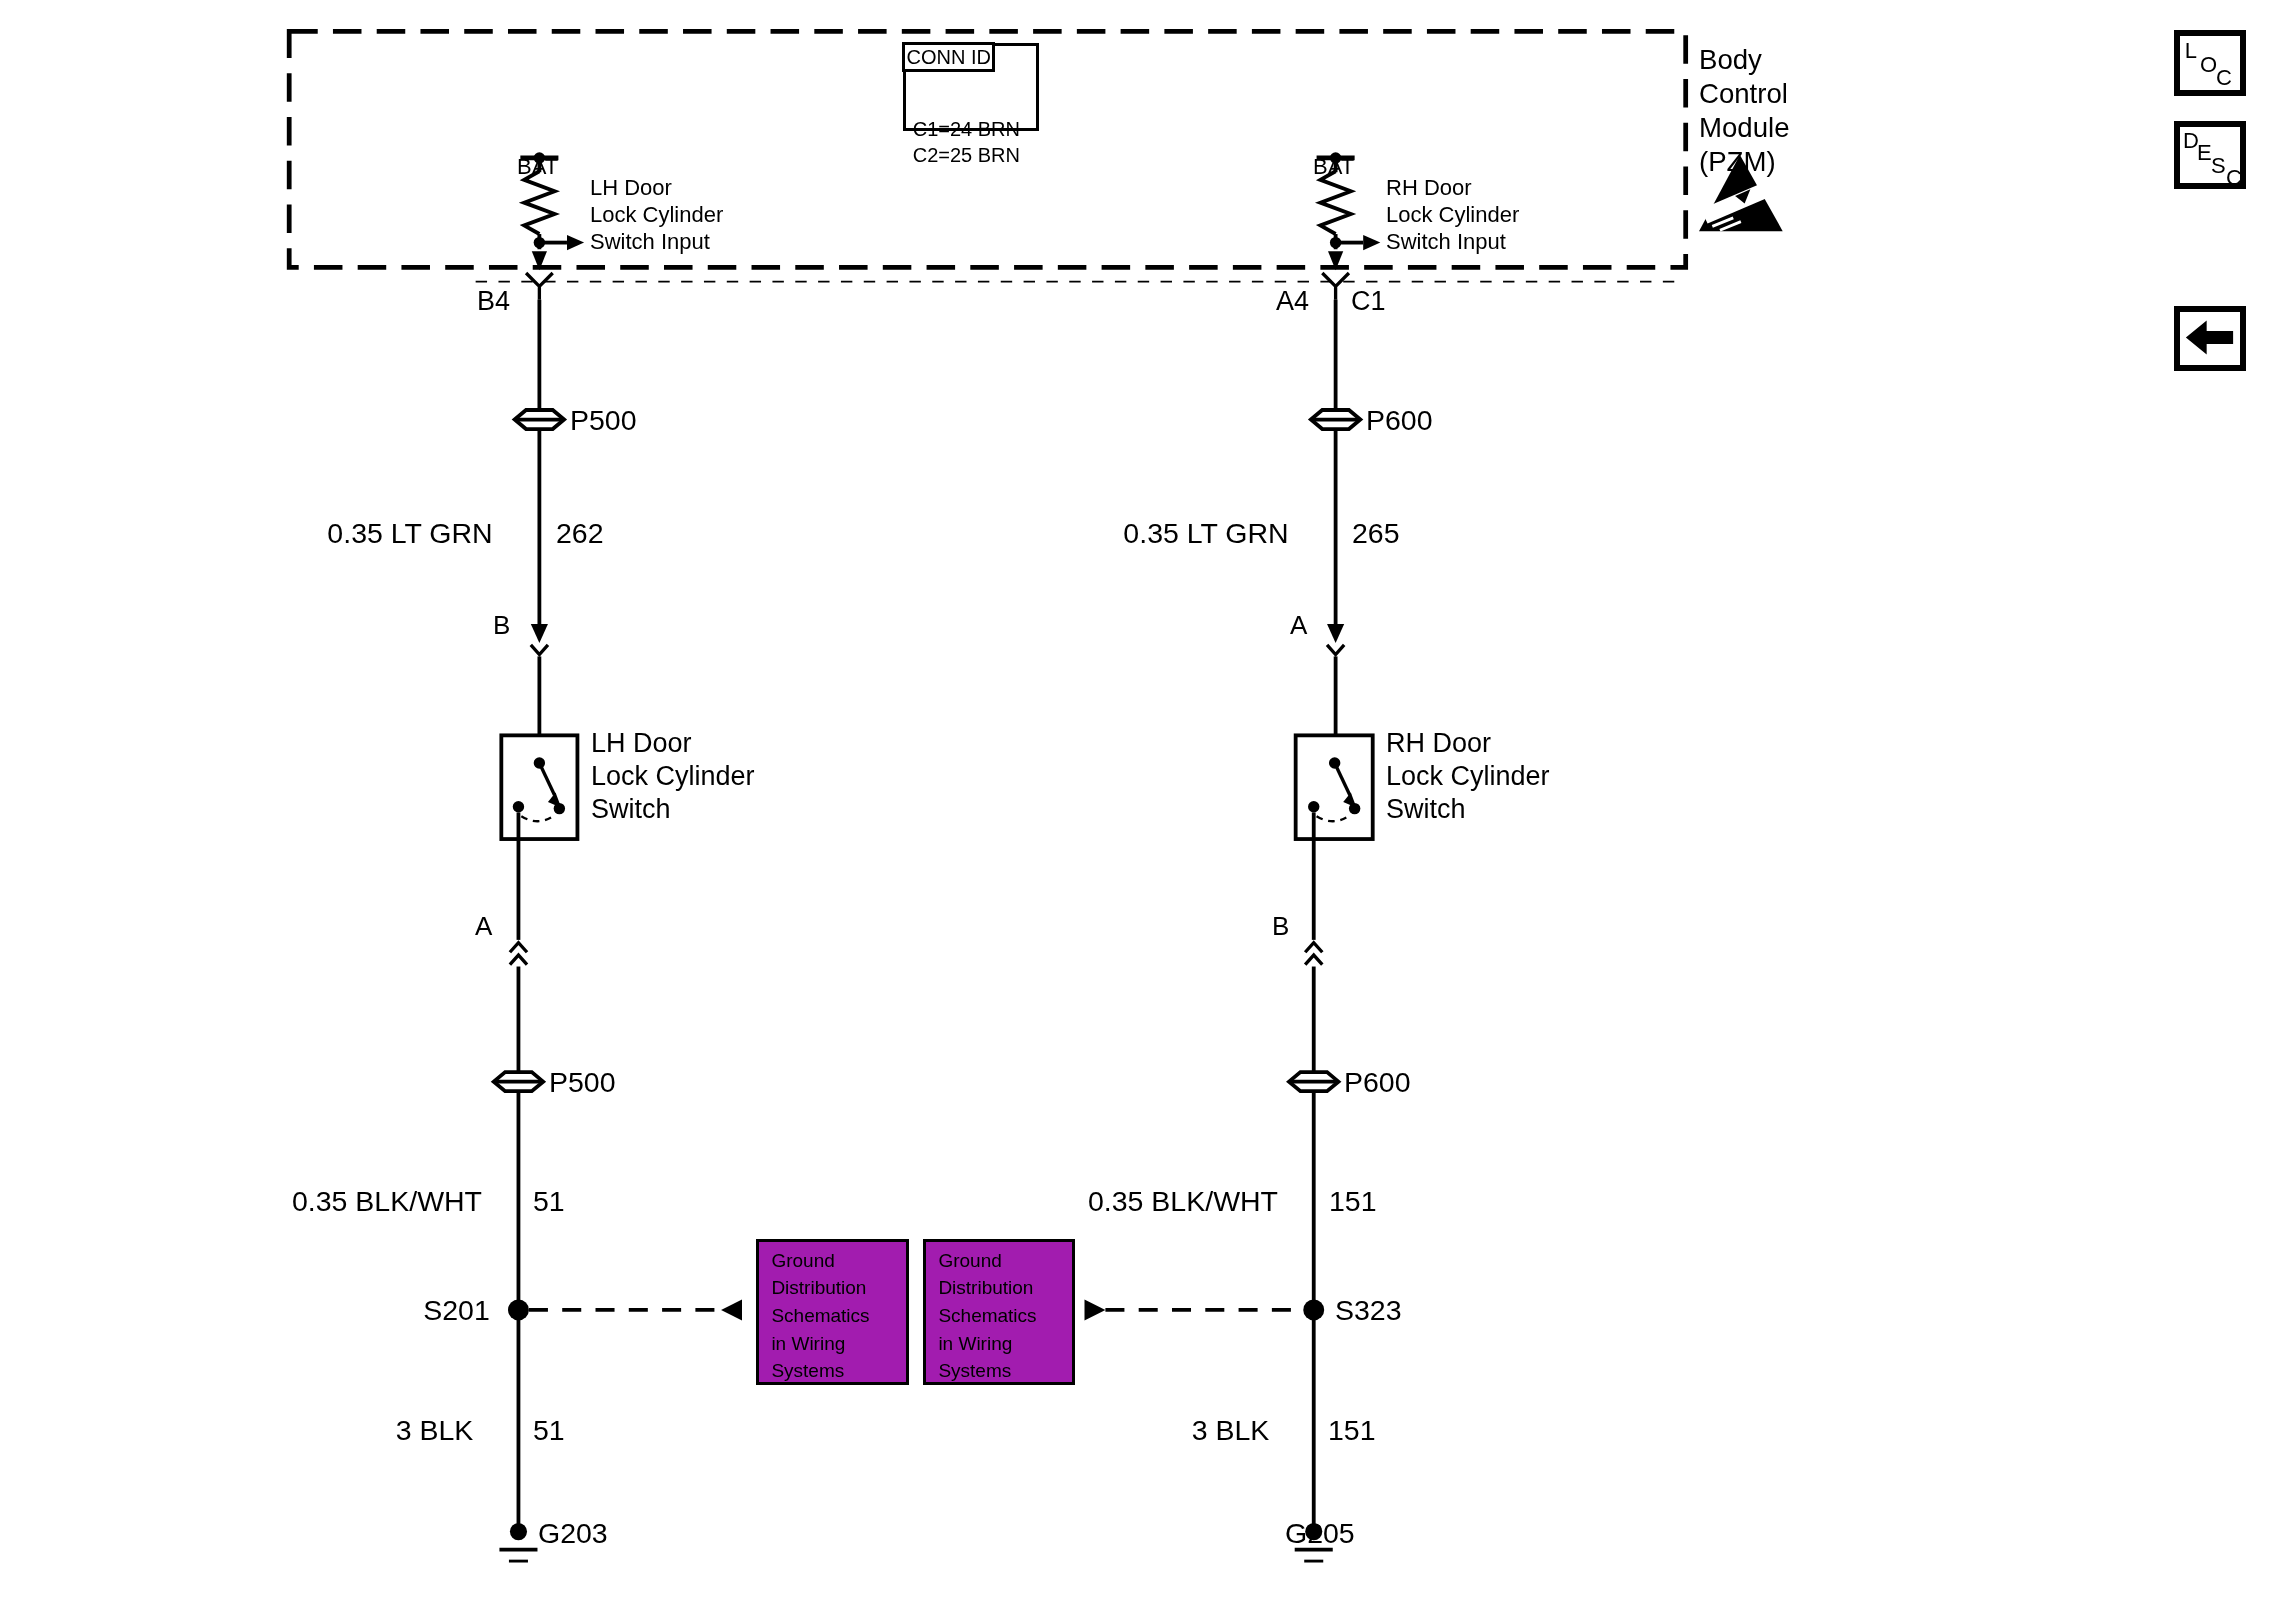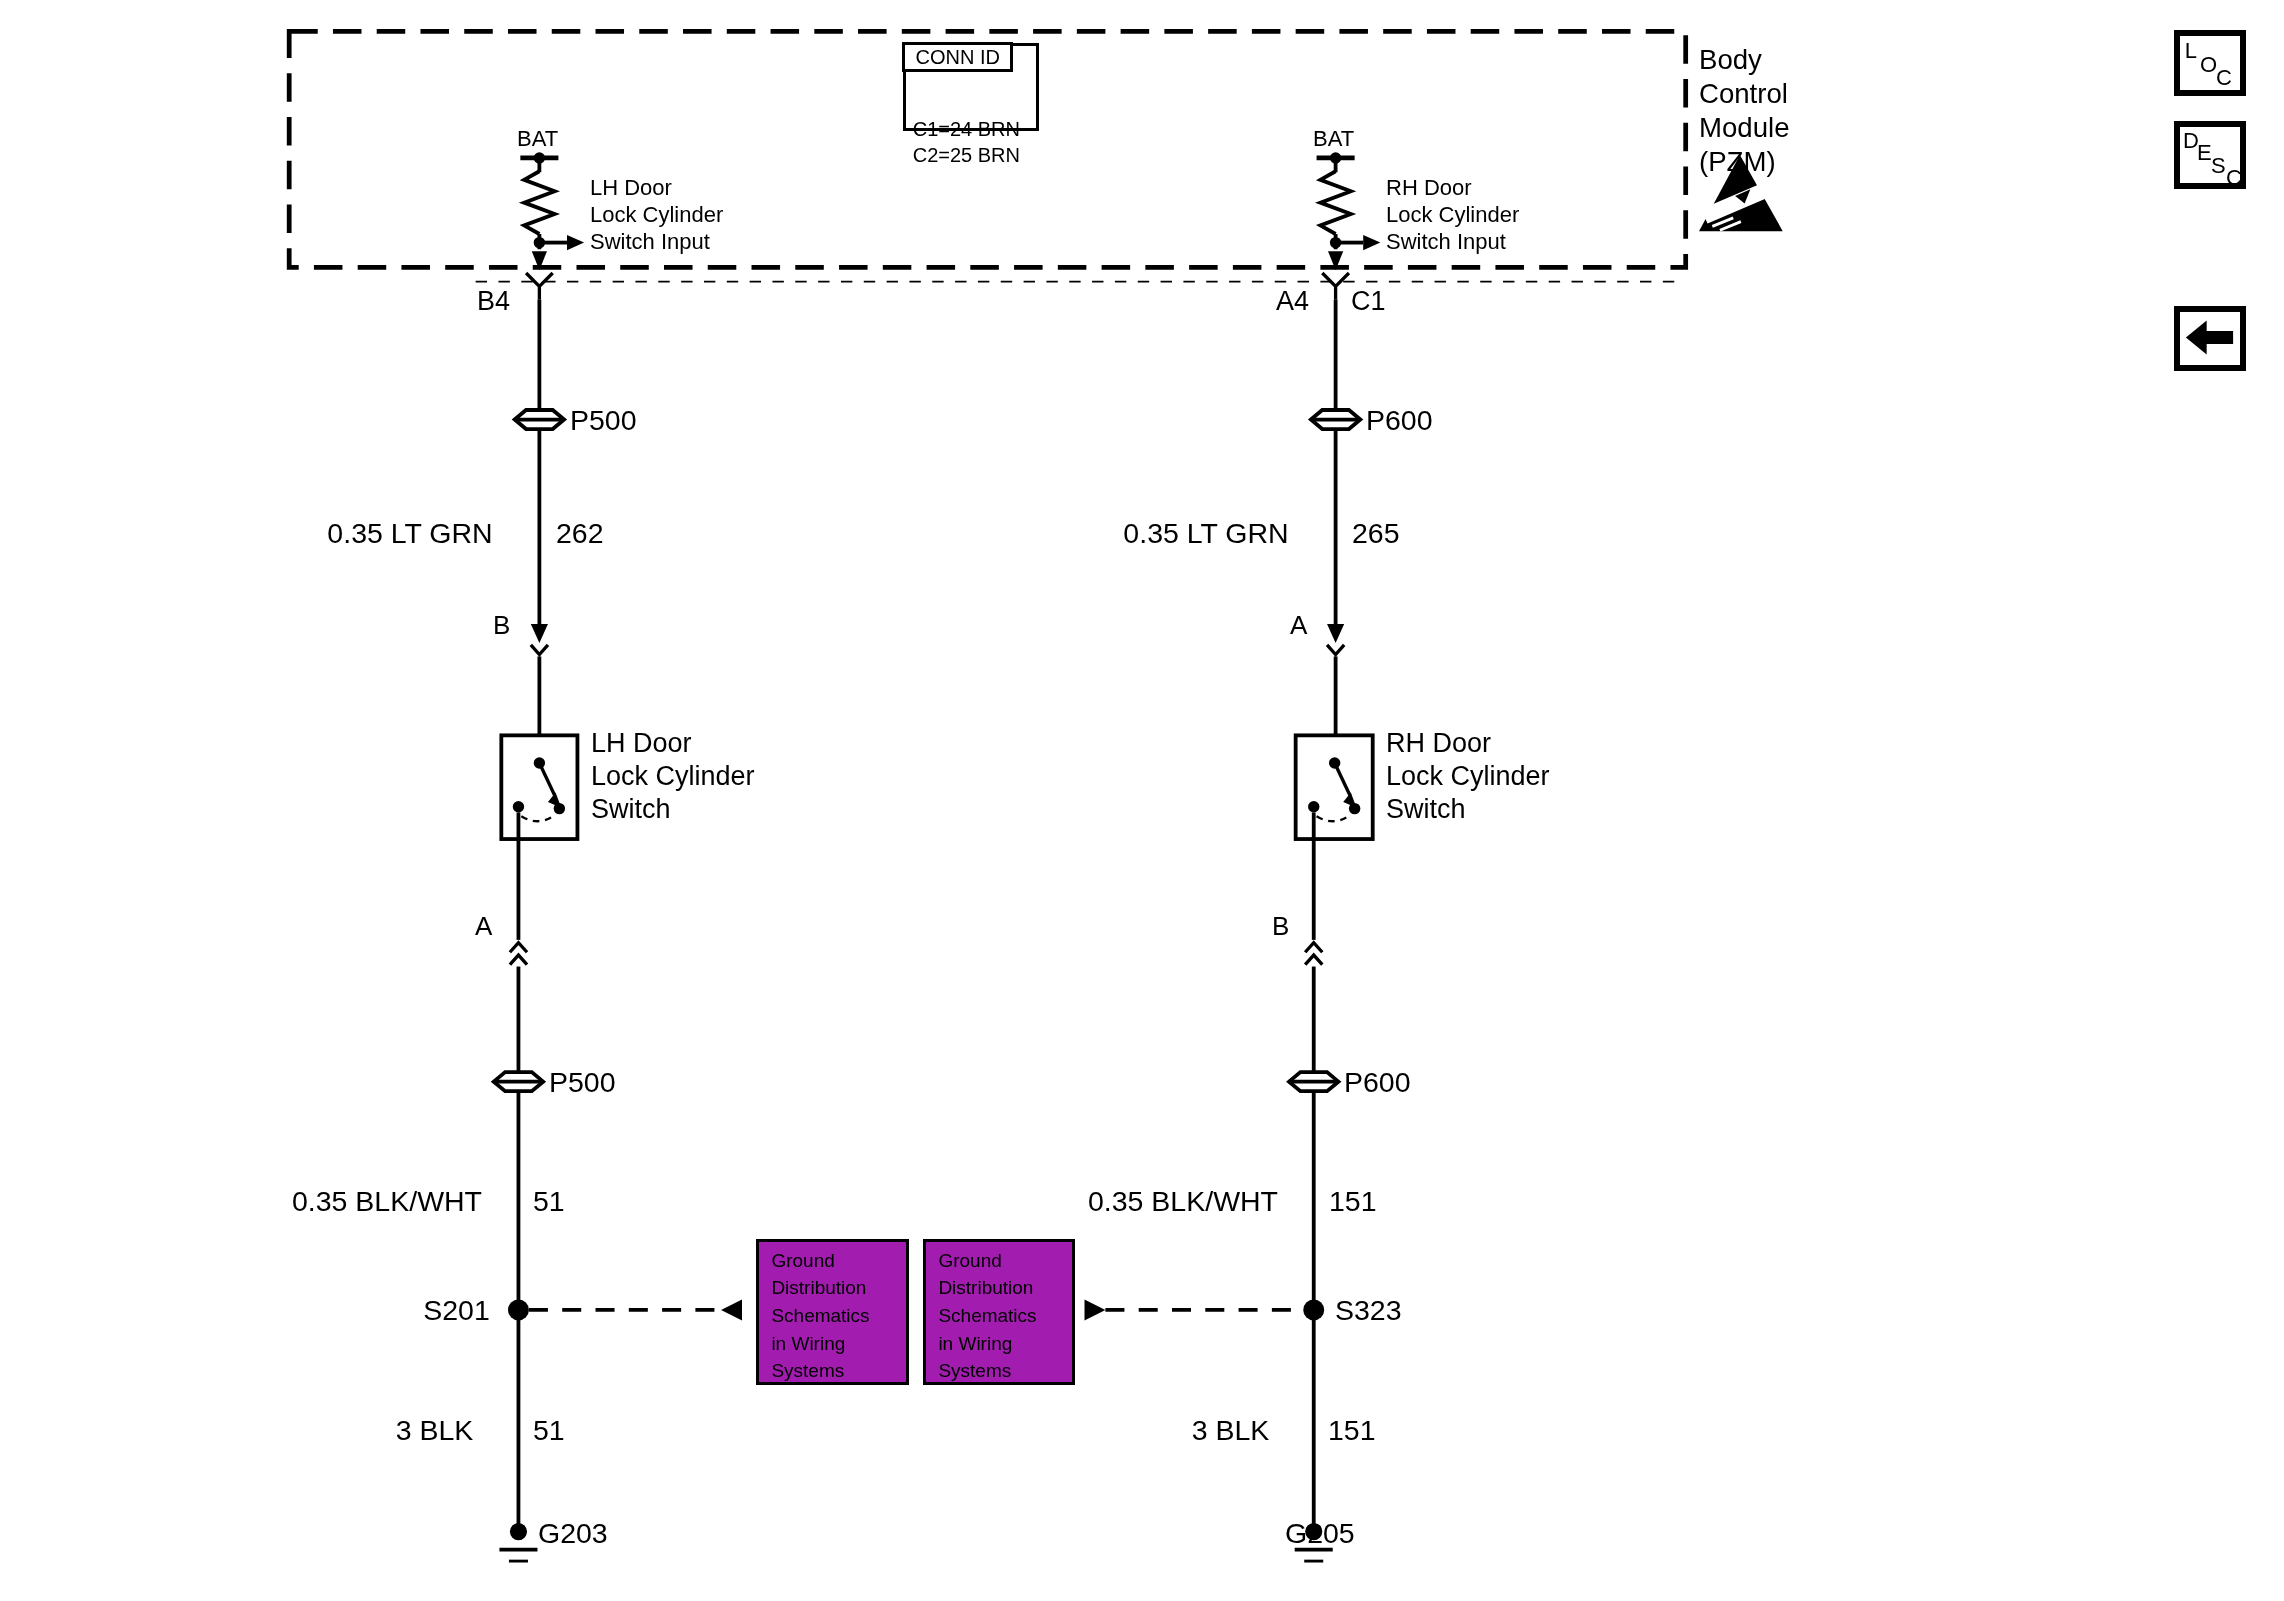--- a/index.html
+++ b/index.html
@@ -3,30 +3,30 @@
 <meta charset="utf-8">
 <style>
   html,body{margin:0;padding:0;background:#fff;}
   #stage{position:relative;width:2285px;height:1602px;background:#fff;overflow:hidden;
          font-family:"Liberation Sans",sans-serif;color:#000;}
   #linework{position:absolute;left:0;top:0;width:2285px;height:1602px;}
   .lbl{position:absolute;white-space:nowrap;line-height:1.15;}
   .fs30{font-size:28.5px;}
   .fs28{font-size:27px;}
   .fs27{font-size:26px;}
-  .fs23{font-size:22px;}
+  .fs23{font-size:22px;margin-top:28px;}
   .ra{text-align:center;}
   .mlines div{white-space:nowrap;}
   .inlabel{font-size:22px;line-height:27px;}
   .swlabel{font-size:27px;line-height:33px;}
   .bcmname{font-size:27.6px;line-height:34px;}
   .refbox{position:absolute;border:3.8px solid #000;background:#a21caf;}
   .reftext{position:absolute;font-size:19px;line-height:27.6px;}
   .connid-outer{position:absolute;left:903px;top:43px;width:136px;height:88px;border:3.8px solid #000;background:#fff;box-sizing:border-box;}
-  .connid-head{position:absolute;left:-3.8px;top:-3.8px;width:111px;height:30px;border:3.8px solid #000;background:#fff;
+  .connid-head{position:absolute;left:-3.8px;top:-3.8px;width:93px;height:30px;border:3.8px solid #000;background:#fff;
                box-sizing:border-box;font-size:20px;text-align:center;line-height:24px;}
   .connid-rows{position:absolute;left:6.7px;top:30px;font-size:20px;line-height:26px;margin-top:40px;}
   .navbox{position:absolute;left:2174px;width:72px;border:6.7px solid #000;background:#fff;box-sizing:border-box;}
   .navletter{position:absolute;font-size:22px;font-weight:400;}
 </style>
 </head>
 <body>
 
 <div id="stage">
 

